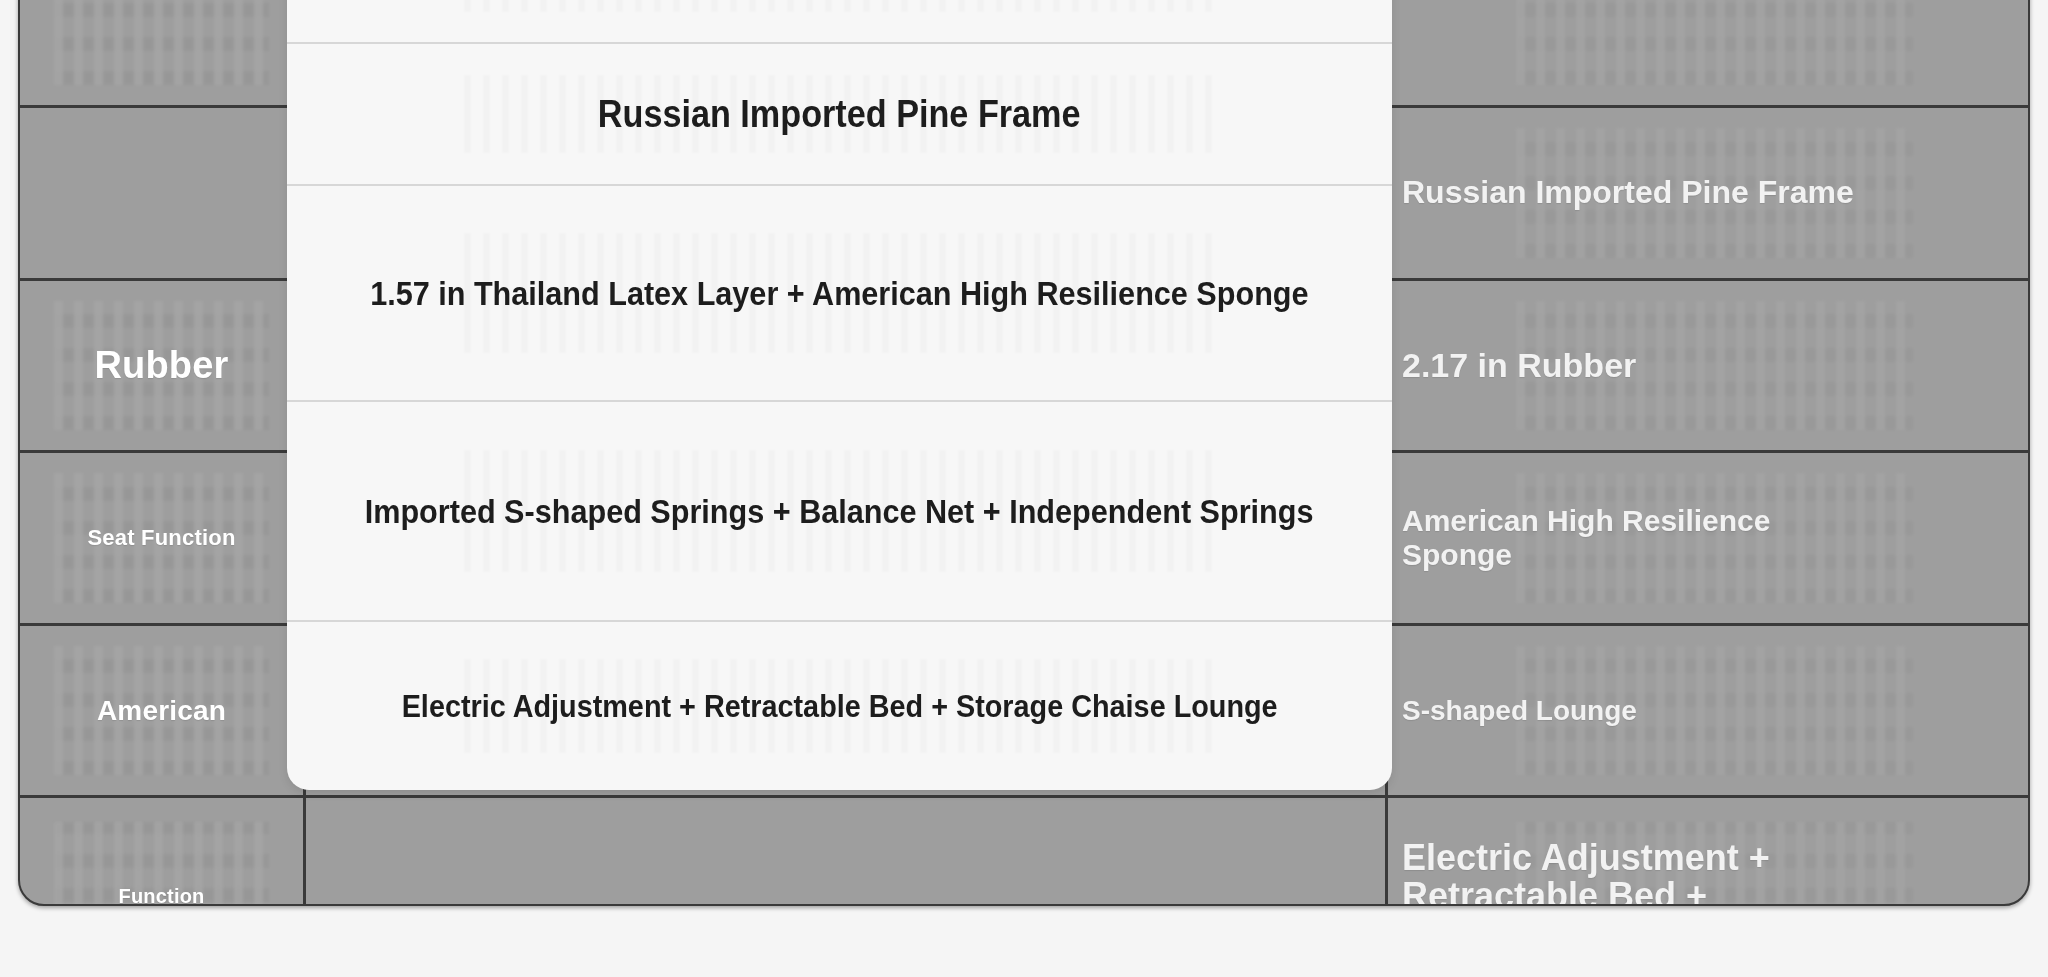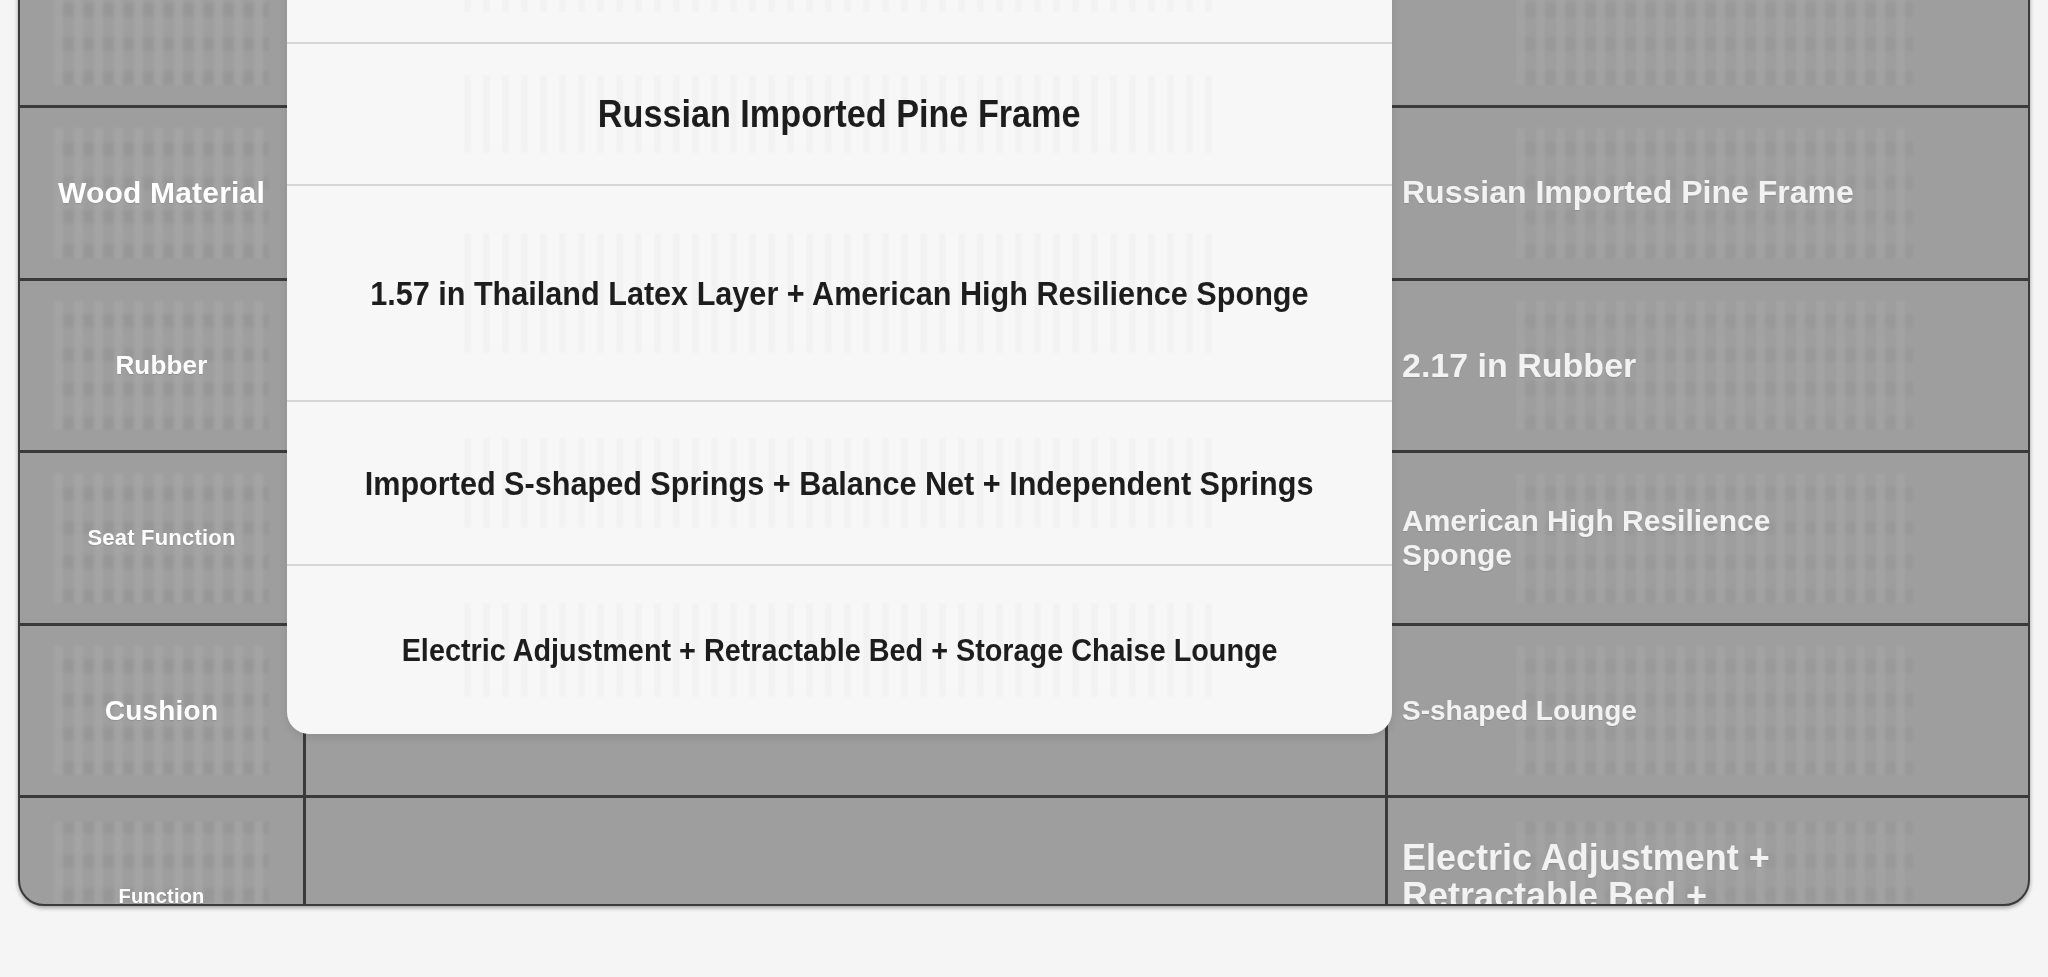--- a/index.html
+++ b/index.html
@@ -160,35 +160,31 @@
       <span class="label-text" style="font-size:28px;"></span>
     </div>
     <div class="cell cell-mid"></div>
     <div class="cell cell-right align-left">
       <span class="ghost g2"></span>
       <span class="right-text" style="font-size:30px;"></span>
     </div>
   </div>
 
   <div class="grid-row" style="height:173px;">
-    <div class="cell cell-label">
-      <span class="ghost"></span>
-      <span class="label-text" style="font-size:30px;">Wood Material</span>
-    </div>
     <div class="cell cell-mid"></div>
     <div class="cell cell-right align-left">
       <span class="ghost g2"></span>
       <span class="right-text" style="font-size:32px;">Russian Imported Pine Frame</span>
     </div>
   </div>
 
   <div class="grid-row" style="height:172px;">
     <div class="cell cell-label">
       <span class="ghost"></span>
-      <span class="label-text" style="font-size:26px;">Rubber</span>
+      <span class="label-text" style="font-size:38px;">Rubber</span>
     </div>
     <div class="cell cell-mid"></div>
     <div class="cell cell-right align-center">
       <span class="ghost g2"></span>
       <span class="right-text" style="font-size:34px;">2.17 in Rubber</span>
     </div>
   </div>
 
   <div class="grid-row" style="height:173px;">
     <div class="cell cell-label">
@@ -198,21 +194,21 @@
     <div class="cell cell-mid"></div>
     <div class="cell cell-right align-left">
       <span class="ghost g2"></span>
       <span class="right-text" style="font-size:30px;max-width:380px;">American High Resilience Sponge</span>
     </div>
   </div>
 
   <div class="grid-row" style="height:172px;">
     <div class="cell cell-label">
       <span class="ghost"></span>
-      <span class="label-text" style="font-size:28px;">Cushion</span>
+      <span class="label-text" style="font-size:28px;">American</span>
     </div>
     <div class="cell cell-mid"></div>
     <div class="cell cell-right align-center">
       <span class="ghost g2"></span>
       <span class="right-text" style="font-size:28px;">S-shaped Lounge</span>
     </div>
   </div>
 
   <div class="grid-row" style="height:196px;">
     <div class="cell cell-label">
@@ -239,21 +235,21 @@
     <span class="spec-ghost"></span>
     <span class="spec-text" style="font-size:38px;">Russian Imported Pine Frame</span>
   </div>
 
 
   <div class="spec-row" style="height:216px;">
     <span class="spec-ghost"></span>
     <span class="spec-text" style="font-size:34px;">1.57 in Thailand Latex Layer + American High Resilience Sponge</span>
   </div>
 
-  <div class="spec-row" style="height:164px;">
+  <div class="spec-row" style="height:220px;">
     <span class="spec-ghost"></span>
     <span class="spec-text" style="font-size:34px;">Imported S-shaped Springs + Balance Net + Independent Springs</span>
   </div>
 
   <div class="spec-row" style="height:168px;">
     <span class="spec-ghost"></span>
     <span class="spec-text" style="font-size:32px;">Electric Adjustment + Retractable Bed + Storage Chaise Lounge</span>
   </div>
 
 </div>

